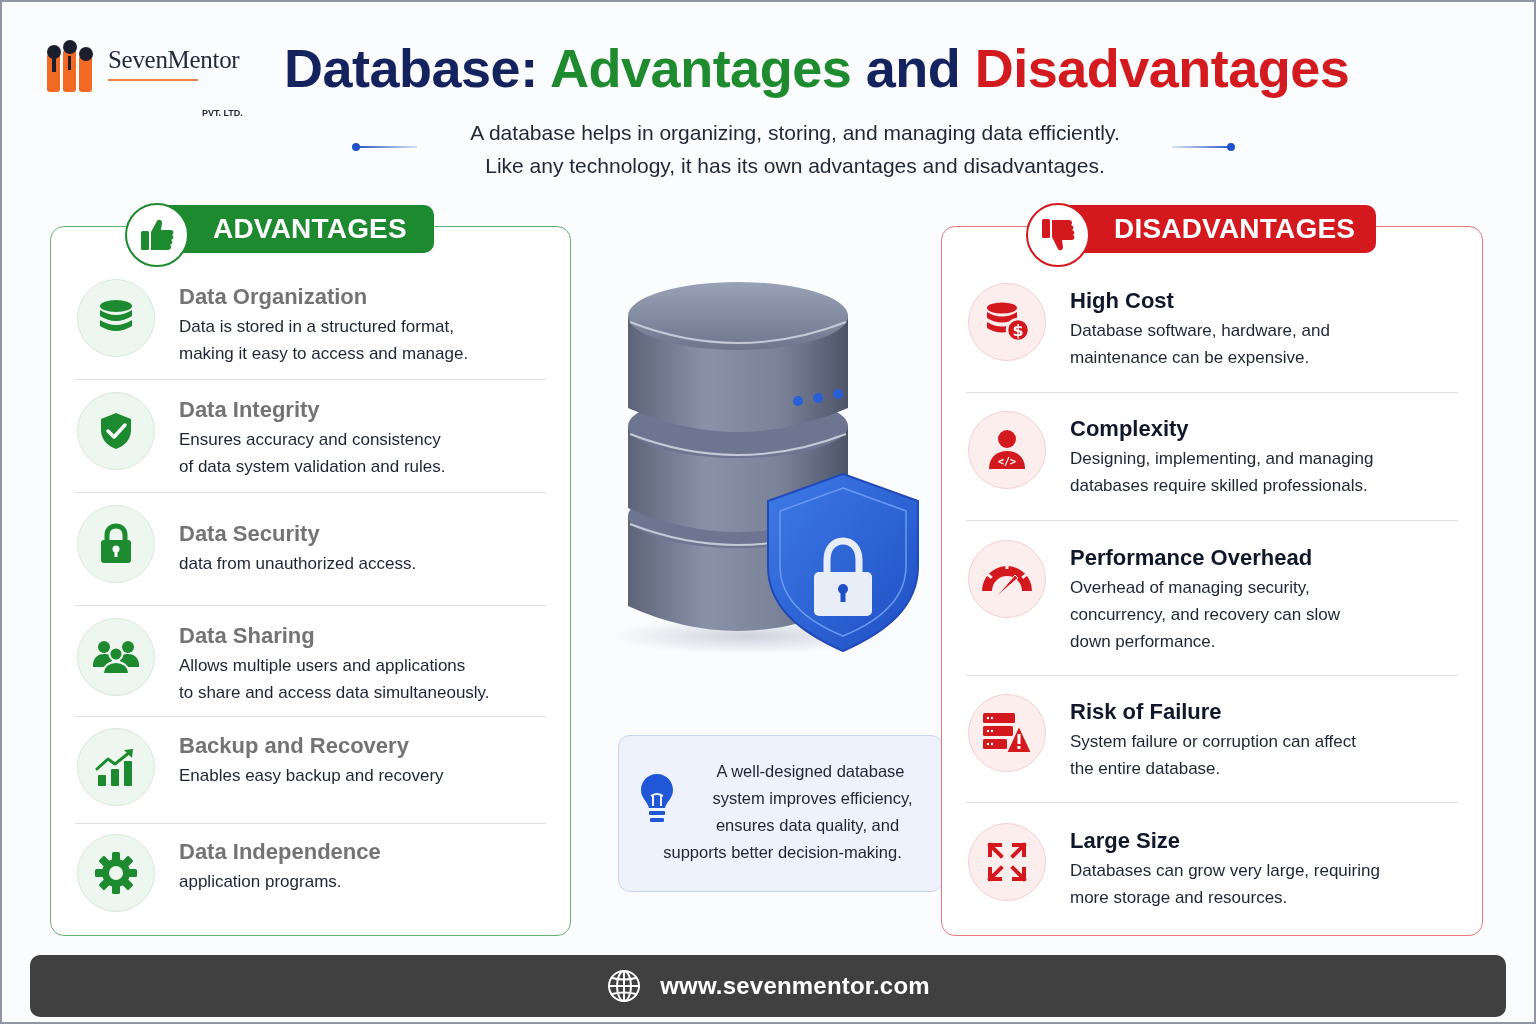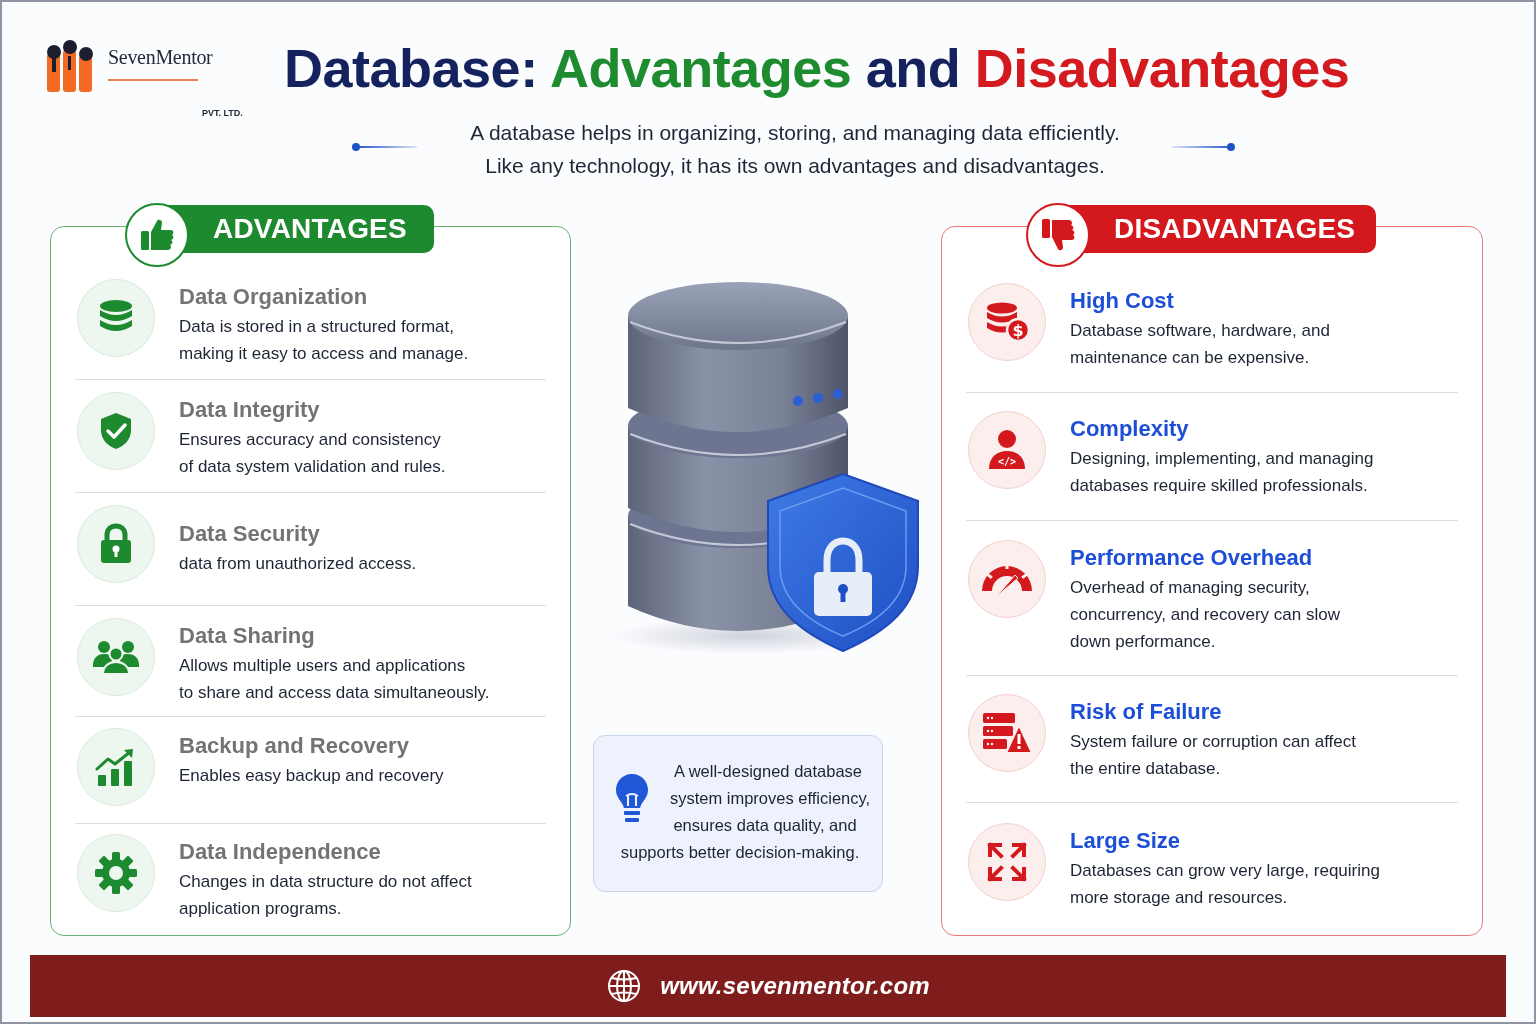--- a/index.html
+++ b/index.html
@@ -3,21 +3,21 @@
 <meta charset="utf-8">
 <style>
   * { box-sizing: border-box; margin: 0; padding: 0; }
   html, body { width: 1536px; height: 1024px; overflow: hidden; background: #fbfcfe; }
   body { font-family: "Liberation Sans", "DejaVu Sans", sans-serif; color: #1c2434; position: relative; }
   .frame { position: absolute; left: 0; top: 0; width: 1536px; height: 1024px; border: 2px solid #8f95a3; border-left-width: 2px; pointer-events: none; }
 
   
   .logo { position: absolute; left: 44px; top: 36px; width: 200px; height: 60px; }
   .logo .people { position: absolute; left: 0; top: 4px; width: 56px; height: 52px; }
-  .logo .brand { position: absolute; left: 64px; top: 10px; font-family: "Liberation Serif", "DejaVu Serif", serif; font-size: 20px; color: #222a3a; letter-spacing: -0.3px; }
+  .logo .brand { position: absolute; left: 64px; top: 10px; font-family: "Liberation Serif", "DejaVu Serif", serif; font-size: 25px; color: #222a3a; letter-spacing: -0.3px; }
   .logo .rule { position: absolute; left: 64px; top: 43px; width: 90px; height: 2px; background: #f0814a; }
   .logo .pvt { position: absolute; left: 158px; top: 38px; font-size: 9px; font-weight: bold; color: #1e2433; margin-top: 34px; }
 
   
   .title { position: absolute; left: 284px; top: 36px; font-size: 54px; font-weight: bold; letter-spacing: -0.5px; white-space: nowrap; line-height: 64px; }
   .t-navy { color: #14235e; }
   .t-green { color: #1d8b2e; }
   .t-red { color: #d31b1f; }
 
   .subtitle { position: absolute; left: 0; width: 1590px; top: 116px; text-align: center; font-size: 21px; line-height: 33px; color: #1f2636; }
@@ -39,36 +39,36 @@
   .badge-circle-adv { left: 74px; border: 2.5px solid #1e8a2f; }
   .badge-circle-dis { left: 84px; border: 2.5px solid #d4191e; }
 
   .item { position: absolute; left: 24px; right: 24px; }
   .item .icon-circle { position: absolute; left: 2px; width: 78px; height: 78px; border-radius: 50%; display: flex; align-items: center; justify-content: center; }
   .panel-adv .icon-circle { background: #eef7ef; border: 1px solid #d6ead8; }
   .panel-dis .icon-circle { background: #fdeeee; border: 1px solid #f5cfd0; }
   .item .text { position: absolute; left: 104px; right: 0; }
   .item .heading { font-size: 22px; font-weight: bold; line-height: 28px; }
   .panel-adv .heading { color: #737373; }
-  .panel-dis .heading { color: #1d4ed8; }
+  .panel-dis .heading { color: #0f172a; }
   .item .desc { font-size: 17px; line-height: 27px; color: #1d2535; margin-top: 2px; }
   .sep { position: absolute; left: 24px; right: 24px; height: 1px; background: #dcdfe4; }
 
   
   .db-illustration { position: absolute; left: 608px; top: 276px; width: 330px; height: 390px; }
-  .tip-box { position: absolute; left: 593px; top: 735px; width: 290px; height: 157px; border-radius: 12px; background: #eef2fc; border: 1px solid #c9d4ee; }
+  .tip-box { position: absolute; left: 618px; top: 735px; width: 325px; height: 157px; border-radius: 12px; background: #eef2fc; border: 1px solid #c9d4ee; }
   .tip-icon { position: absolute; left: 20px; top: 36px; width: 36px; height: 54px; }
   .tip-text { position: absolute; left: 14px; right: 10px; top: 22px; font-size: 16.5px; line-height: 27px; color: #1d2535; text-align: center; }
   .tip-text .l { display: block; }
   .tip-text .l1 { padding-left: 56px; }
   .tip-text .l2 { padding-left: 60px; }
   .tip-text .l3 { padding-left: 50px; }
 
   
-  .footer { position: absolute; left: 30px; top: 955px; width: 1476px; height: 62px; background: #7f1d1d; border-radius: 0; display: flex; align-items: center; justify-content: center; font-style: italic; }
+  .footer { position: absolute; left: 30px; top: 955px; width: 1476px; height: 62px; background: #404040; border-radius: 10px; display: flex; align-items: center; justify-content: center; }
   .footer .globe { width: 36px; height: 36px; margin-right: 18px; }
   .footer .url { color: #fff; font-size: 24px; font-weight: bold; letter-spacing: 0.2px; }
 </style>
 </head>
 <body>
 
 <div class="frame"></div>
 
 <div class="logo">
   <svg class="people" viewBox="0 0 56 52">
@@ -216,21 +216,20 @@
           <rect x="1" y="18" width="9" height="8" rx="1.5" transform="rotate(45 22 22)"></rect>
           <rect x="34" y="18" width="9" height="8" rx="1.5" transform="rotate(45 22 22)"></rect>
           <circle cx="22" cy="22" r="14"></circle>
         </g>
         <circle cx="22" cy="22" r="7" fill="#eef7ef"></circle>
       </svg>
     </div>
     <div class="text" style="top:4px">
       <div class="heading">Data Independence</div>
       <div class="desc">
-        <div>Changes in data structure do not affect</div>
         <div>application programs.</div>
       </div>
     </div>
   </div>
 </section>
 
 <div class="db-illustration">
   <svg width="330" height="390" viewBox="0 0 330 390">
     <defs>
       <linearGradient id="cyl" x1="0" x2="1" y1="0" y2="0">

